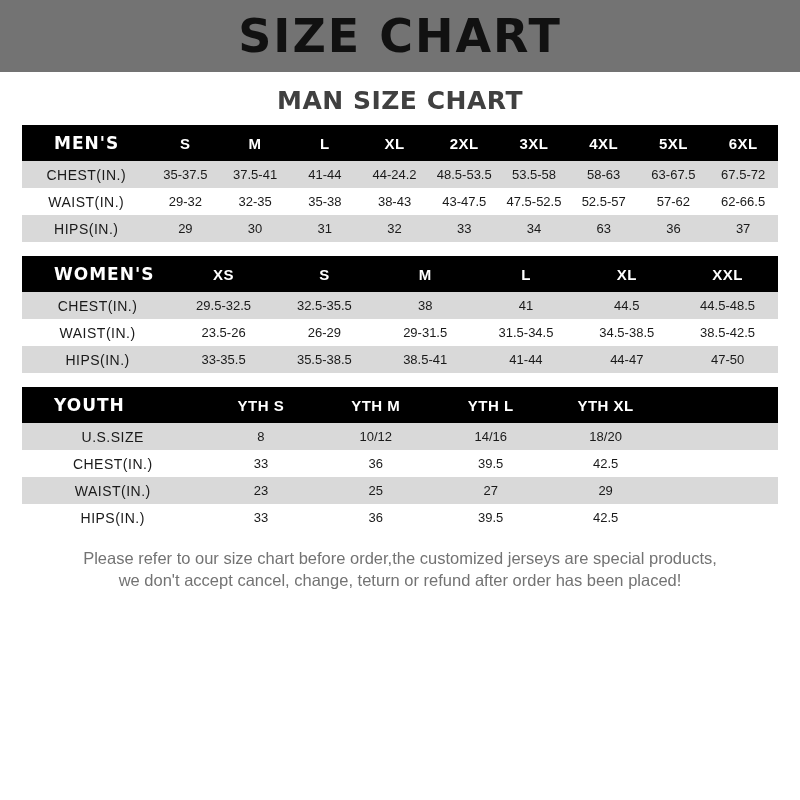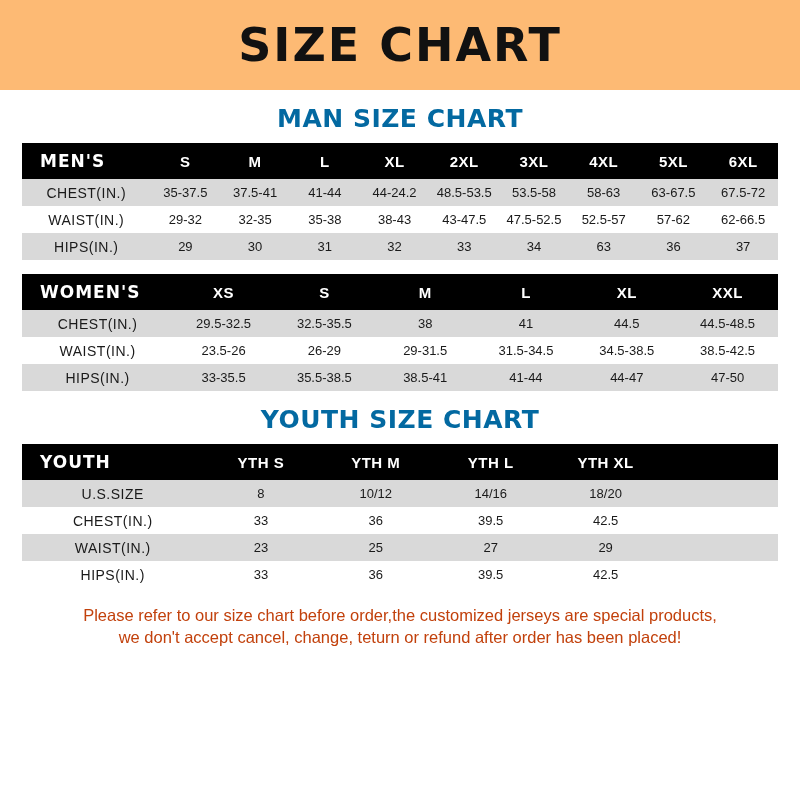--- a/index.html
+++ b/index.html
@@ -14,22 +14,22 @@
     overflow: hidden;
   }
   .page {
     position: relative;
     width: 800px;
     height: 800px;
     background: #ffffff;
     box-sizing: border-box;
   }
   .header-band {
-    height: 90px;
-    background: #fdba74;
+    height: 72px;
+    background: #737373;
     display: flex;
     align-items: center;
     justify-content: center;
   }
   .header-title {
     font-family: "DejaVu Sans", sans-serif;
     font-weight: bold;
     font-size: 46px;
     letter-spacing: 2px;
     color: #111111;
@@ -40,21 +40,21 @@
     box-sizing: border-box;
   }
   .section {
     margin-top: 14px;
   }
   .section-title {
     text-align: center;
     font-family: "DejaVu Sans", sans-serif;
     font-weight: bold;
     font-size: 25px;
-    color: #0369a1;
+    color: #404040;
     letter-spacing: 0.5px;
     margin-bottom: 10px;
   }
   table.size-table {
     width: 100%;
     border-collapse: collapse;
     table-layout: fixed;
   }
   table.size-table th,
   table.size-table td {
@@ -68,21 +68,21 @@
   table.size-table thead th {
     background: #000000;
     color: #ffffff;
     font-weight: bold;
     font-size: 15px;
     height: 36px;
     letter-spacing: 0.5px;
   }
   table.size-table thead th.rowlabel {
     text-align: left;
-    padding-left: 18px;
+    padding-left: 32px;
     font-size: 17px;
     font-family: "DejaVu Sans", sans-serif;
     letter-spacing: 1px;
   }
   table.size-table tbody tr.odd td {
     background: #d9d9d9;
   }
   table.size-table tbody tr.even td {
     background: #ffffff;
   }
@@ -92,21 +92,21 @@
     font-size: 14px;
   }
   
   .men-table col.c0 { width: 17%; }
   .women-table col.c0 { width: 20%; }
   .youth-table col.c0 { width: 24%; }
 
   .footer-note {
     margin-top: 16px;
     padding: 0 14px;
-    color: #c2410c;
+    color: #737373;
     font-size: 16.5px;
     line-height: 1.35;
     text-align: center;
     font-family: "Liberation Sans", sans-serif;
   }
   .footer-note div {
     white-space: nowrap;
   }
 </style>
 </head>
@@ -238,21 +238,20 @@
             <td>38.5-41</td>
             <td>41-44</td>
             <td>44-47</td>
             <td>47-50</td>
           </tr>
         </tbody>
       </table>
     </div>
 
     <div class="section">
-      <div class="section-title">YOUTH SIZE CHART</div>
       <table class="size-table youth-table">
         <colgroup>
           <col class="c0">
             <col>
             <col>
             <col>
             <col>
             <col>
         </colgroup>
         <thead>

